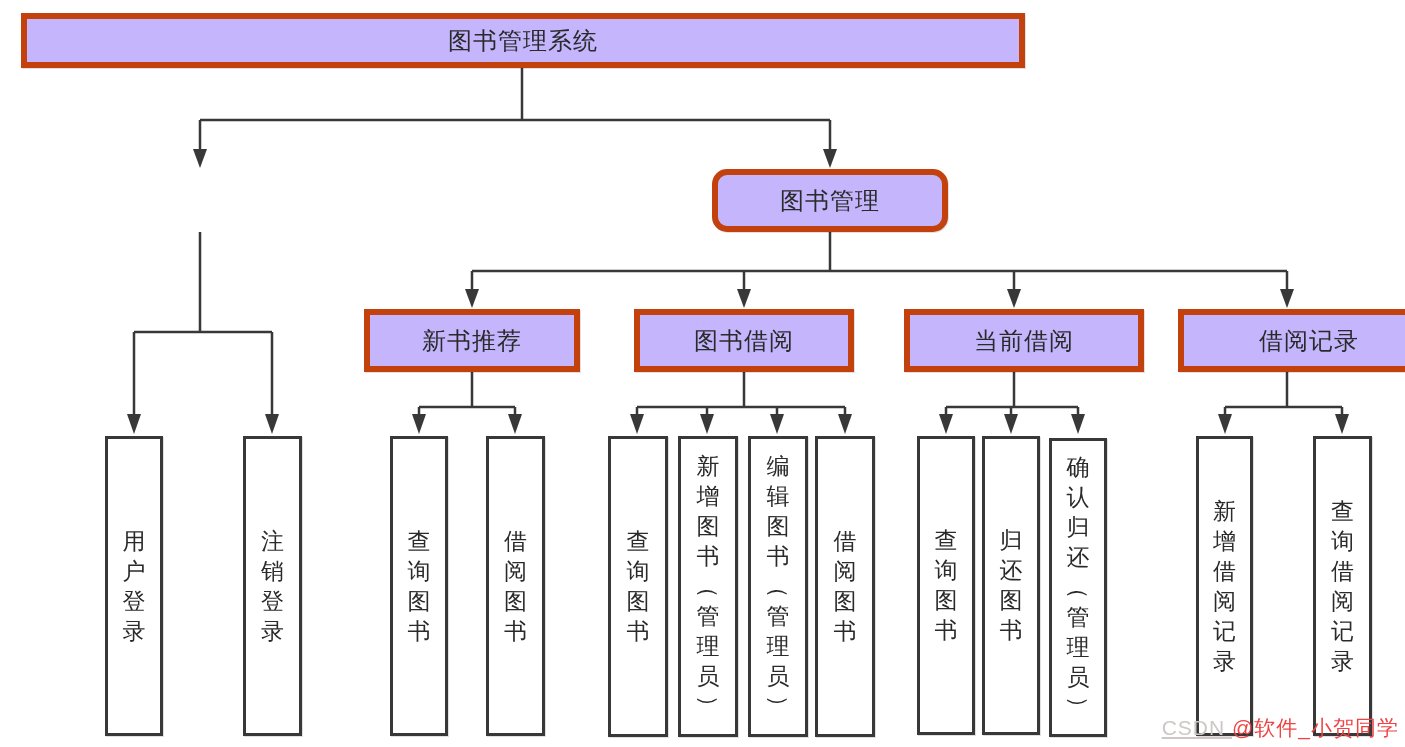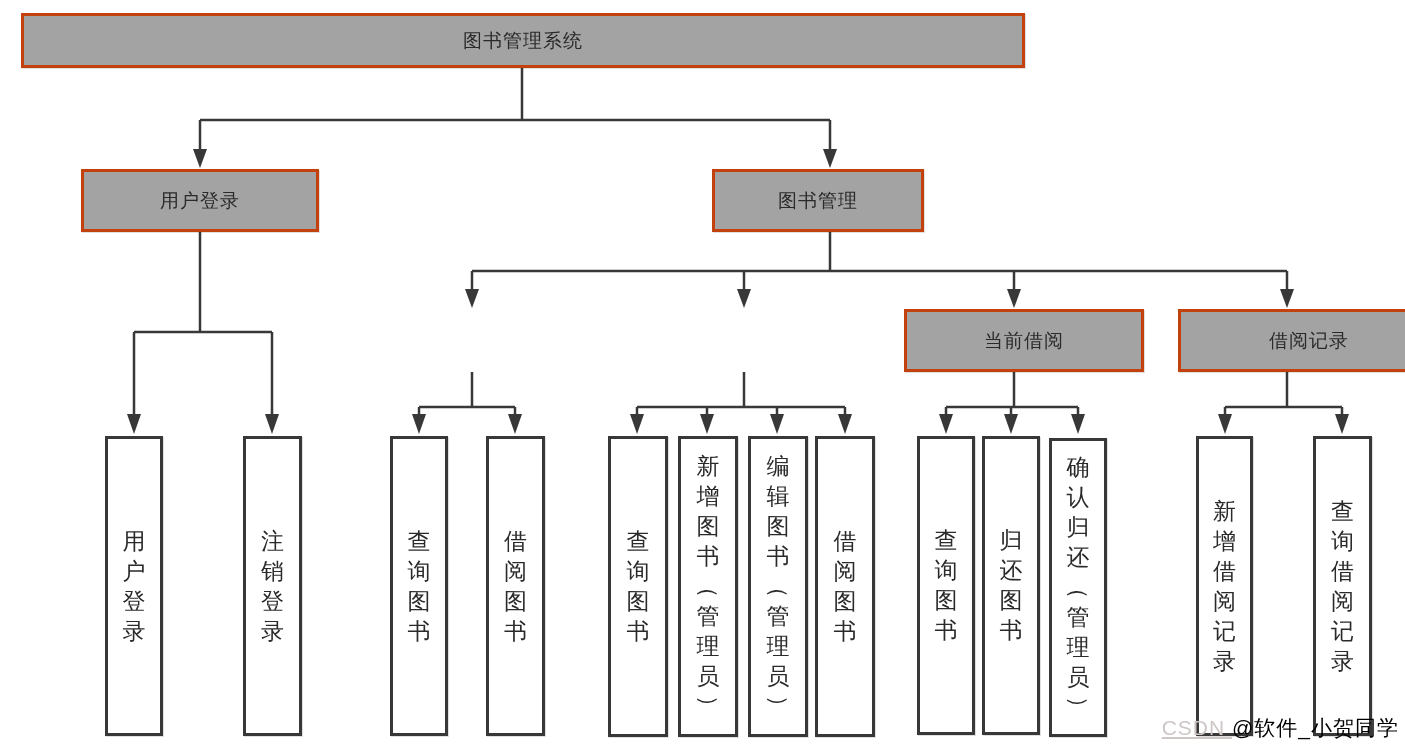--- a/index.html
+++ b/index.html
@@ -7,25 +7,25 @@
     position:relative;
     width:1405px;height:747px;
     background:#ffffff;
     font-family:"Liberation Sans","DejaVu Sans",sans-serif;
     overflow:hidden;
   }
   svg.connectors{position:absolute;left:0;top:0;z-index:0;}
   .node{
     position:absolute;
     box-sizing:border-box;
-    border:3px solid #c2410c;
-    background:#a3a3a3;
+    border:6px solid #c2410c;
+    background:#c4b5fd;
     display:flex;align-items:center;justify-content:center;
     color:#2a2a2a;
-    font-size:19px;
+    font-size:24px;
     letter-spacing:1px;
     z-index:1;
     box-shadow:1px 1px 0 rgba(0,0,0,0.12);
   }
   .vnode{
     position:absolute;
     box-sizing:border-box;
     border:3px solid #383838;
     background:#ffffff;
     display:flex;align-items:center;justify-content:center;
@@ -42,21 +42,21 @@
   .vlabel span.rot{transform:rotate(90deg);}
   .watermark{
     position:absolute;
     right:6px;bottom:5px;
     z-index:5;
     font-size:21px;
     letter-spacing:1px;
     white-space:nowrap;
   }
   .watermark .wm-prefix{color:#cfc6c6;text-decoration:underline;}
-  .watermark .wm-author{color:#000000;}
+  .watermark .wm-author{color:#ef4444;}
 </style>
 </head>
 <body>
 
 <div class="canvas">
 
   <svg class="connectors" width="1405" height="747" viewBox="0 0 1405 747">
     <g stroke="#383838" stroke-width="2.5" fill="none">
 
       <path d="M522,68 V120 M200,120 H830 M200,120 V151 M830,120 V151"></path>
@@ -94,23 +94,24 @@
       <polygon points="939,414 953,414 946,434"></polygon>
       <polygon points="1004,414 1018,414 1011,434"></polygon>
       <polygon points="1071,414 1085,414 1078,434"></polygon>
       <polygon points="1218,414 1232,414 1225,434"></polygon>
       <polygon points="1335,414 1349,414 1342,434"></polygon>
     </g>
   </svg>
 
   <div class="node" style="left:21px;top:13px;width:1004px;height:55px;">图书管理系统</div>
 
-  <div class="node" style="left:81px;top:169px;width:238px;height:63px;">用户登录</div>
-  <div class="node" style="left:712px;top:169px;width:212px;height:63px;">图书管理</div>
-
+  <div class="node" style="left:712px;top:169px;width:236px;height:63px;border-radius:15px;">图书管理</div>
+
+  <div class="node" style="left:364px;top:309px;width:216px;height:63px;">新书推荐</div>
+  <div class="node" style="left:634px;top:309px;width:220px;height:63px;">图书借阅</div>
   <div class="node" style="left:904px;top:309px;width:240px;height:63px;">当前借阅</div>
   <div class="node" style="left:1178px;top:309px;width:262px;height:63px;">借阅记录</div>
 
   <div class="vnode" style="left:105px;top:436px;width:58px;height:300px;">
     <div class="vlabel">
         <span>用</span>
         <span>户</span>
         <span>登</span>
         <span>录</span>
       </div>

